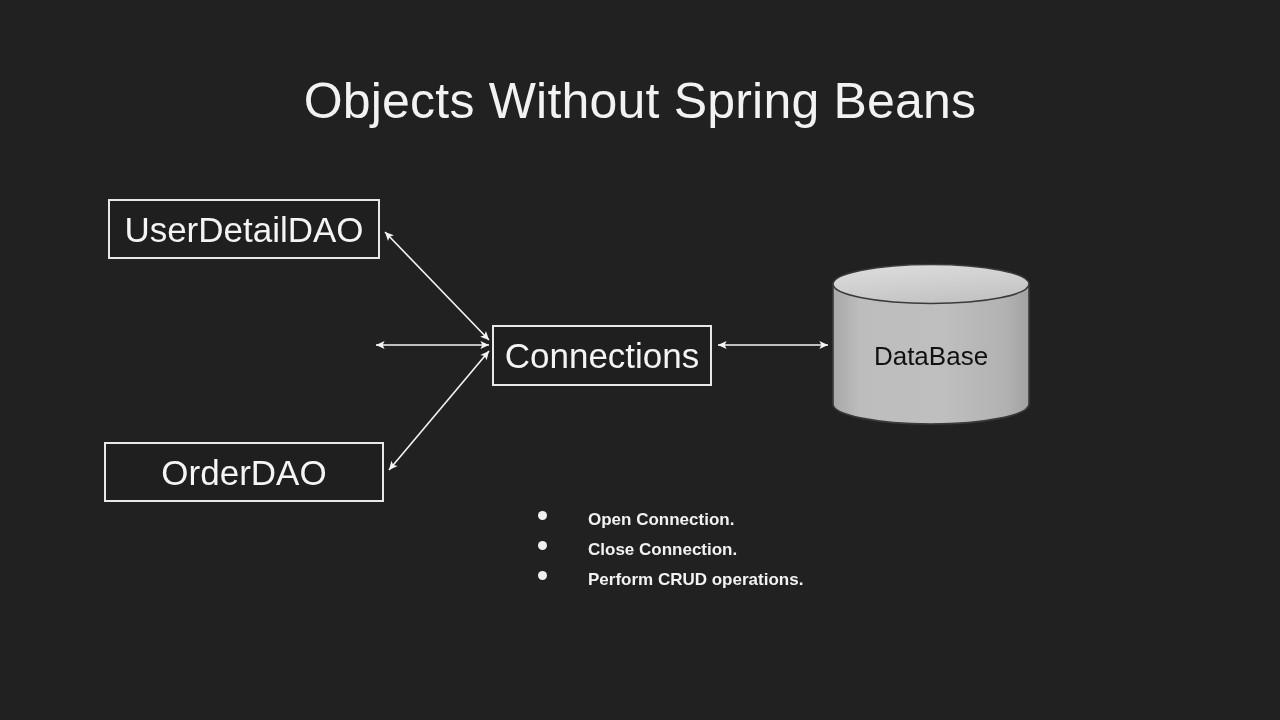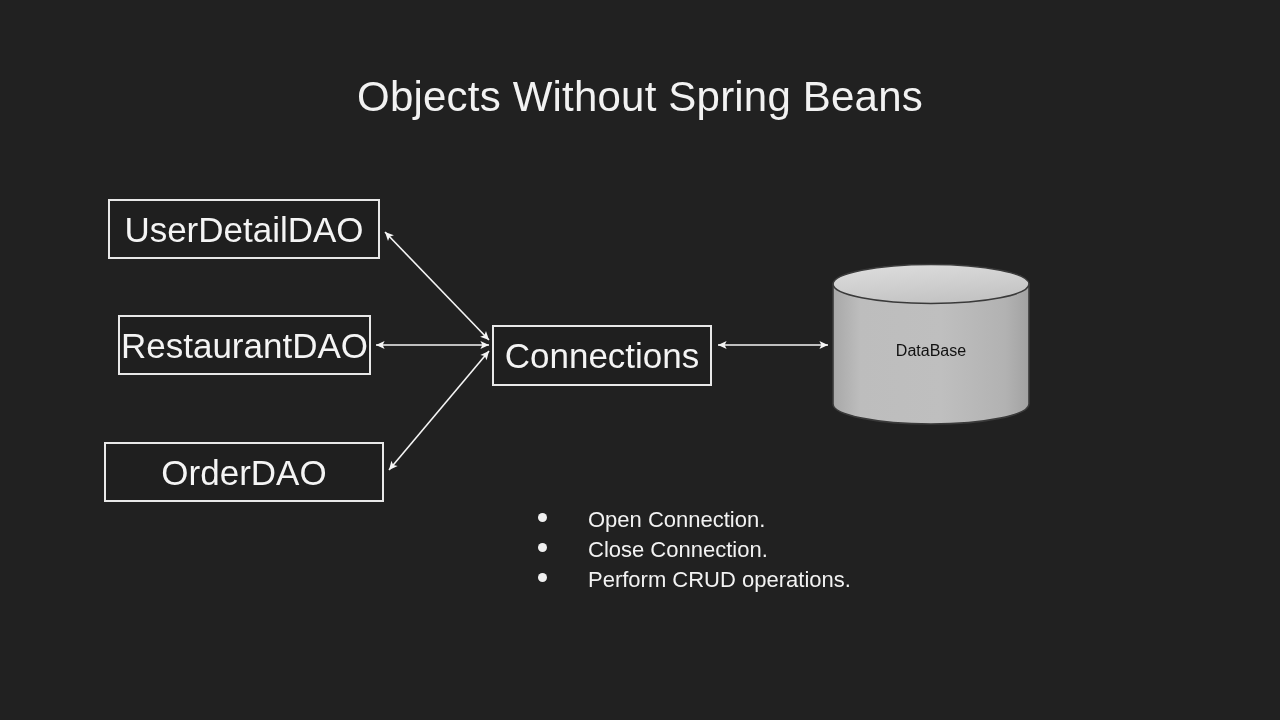--- a/index.html
+++ b/index.html
@@ -22,21 +22,21 @@
   }
 
   
   #slide-title {
     position: absolute;
     left: 0;
     top: 74px;
     width: 1280px;
     text-align: center;
     color: #f2f2f2;
-    font-size: 42px;
+    font-size: 50px;
     font-weight: 400;
     letter-spacing: 0.2px;
     line-height: 1.1;
     white-space: nowrap;
   }
 
   
   .node-box {
     position: absolute;
     box-sizing: border-box;
@@ -77,43 +77,44 @@
     width: 200px;
     height: 162px;
   }
   #db-label {
     position: absolute;
     left: 831px;
     top: 343px;
     width: 200px;
     text-align: center;
     color: #111111;
-    font-size: 16px;
+    font-size: 26px;
     line-height: 1;
     white-space: nowrap;
   }
 
   
   #bullet-list {
     position: absolute;
     left: 538px;
     top: 505px;
     margin: 0;
     padding: 0;
     list-style: none;
   }
   #bullet-list li {
     position: relative;
     display: flex;
     align-items: baseline;
     height: 30px;
     color: #f2f2f2;
-    font-size: 22px;
+    font-size: 17px;
     line-height: 30px;
     white-space: nowrap;
+    font-weight: bold;
   }
   .bullet-dot {
     display: inline-block;
     width: 9px;
     height: 9px;
     border-radius: 50%;
     background: #f0f0f0;
     margin-right: 41px;
     flex: none;
     position: relative;
@@ -147,23 +148,20 @@
     <line x1="389" y1="470" x2="489" y2="351" stroke="#f5f5f5" stroke-width="1.6" marker-start="url(#ah-start)" marker-end="url(#ah-end)"></line>
 
       DataBase --&gt;
     <line x1="718" y1="345" x2="828" y2="345" stroke="#f5f5f5" stroke-width="1.6" marker-start="url(#ah-start)" marker-end="url(#ah-end)"></line>
   </svg>
 
   <div class="node-box" id="box-userdetaildao">
     <span class="node-label">UserDetailDAO</span>
   </div>
 
-  <div class="node-box" id="box-restaurantdao">
-    <span class="node-label">RestaurantDAO</span>
-  </div>
 
   <div class="node-box" id="box-orderdao">
     <span class="node-label">OrderDAO</span>
   </div>
 
   <div class="node-box" id="box-connections">
     <span class="node-label">Connections</span>
   </div>
 
   <svg id="db-cylinder" viewBox="0 0 200 162" width="200" height="162">

